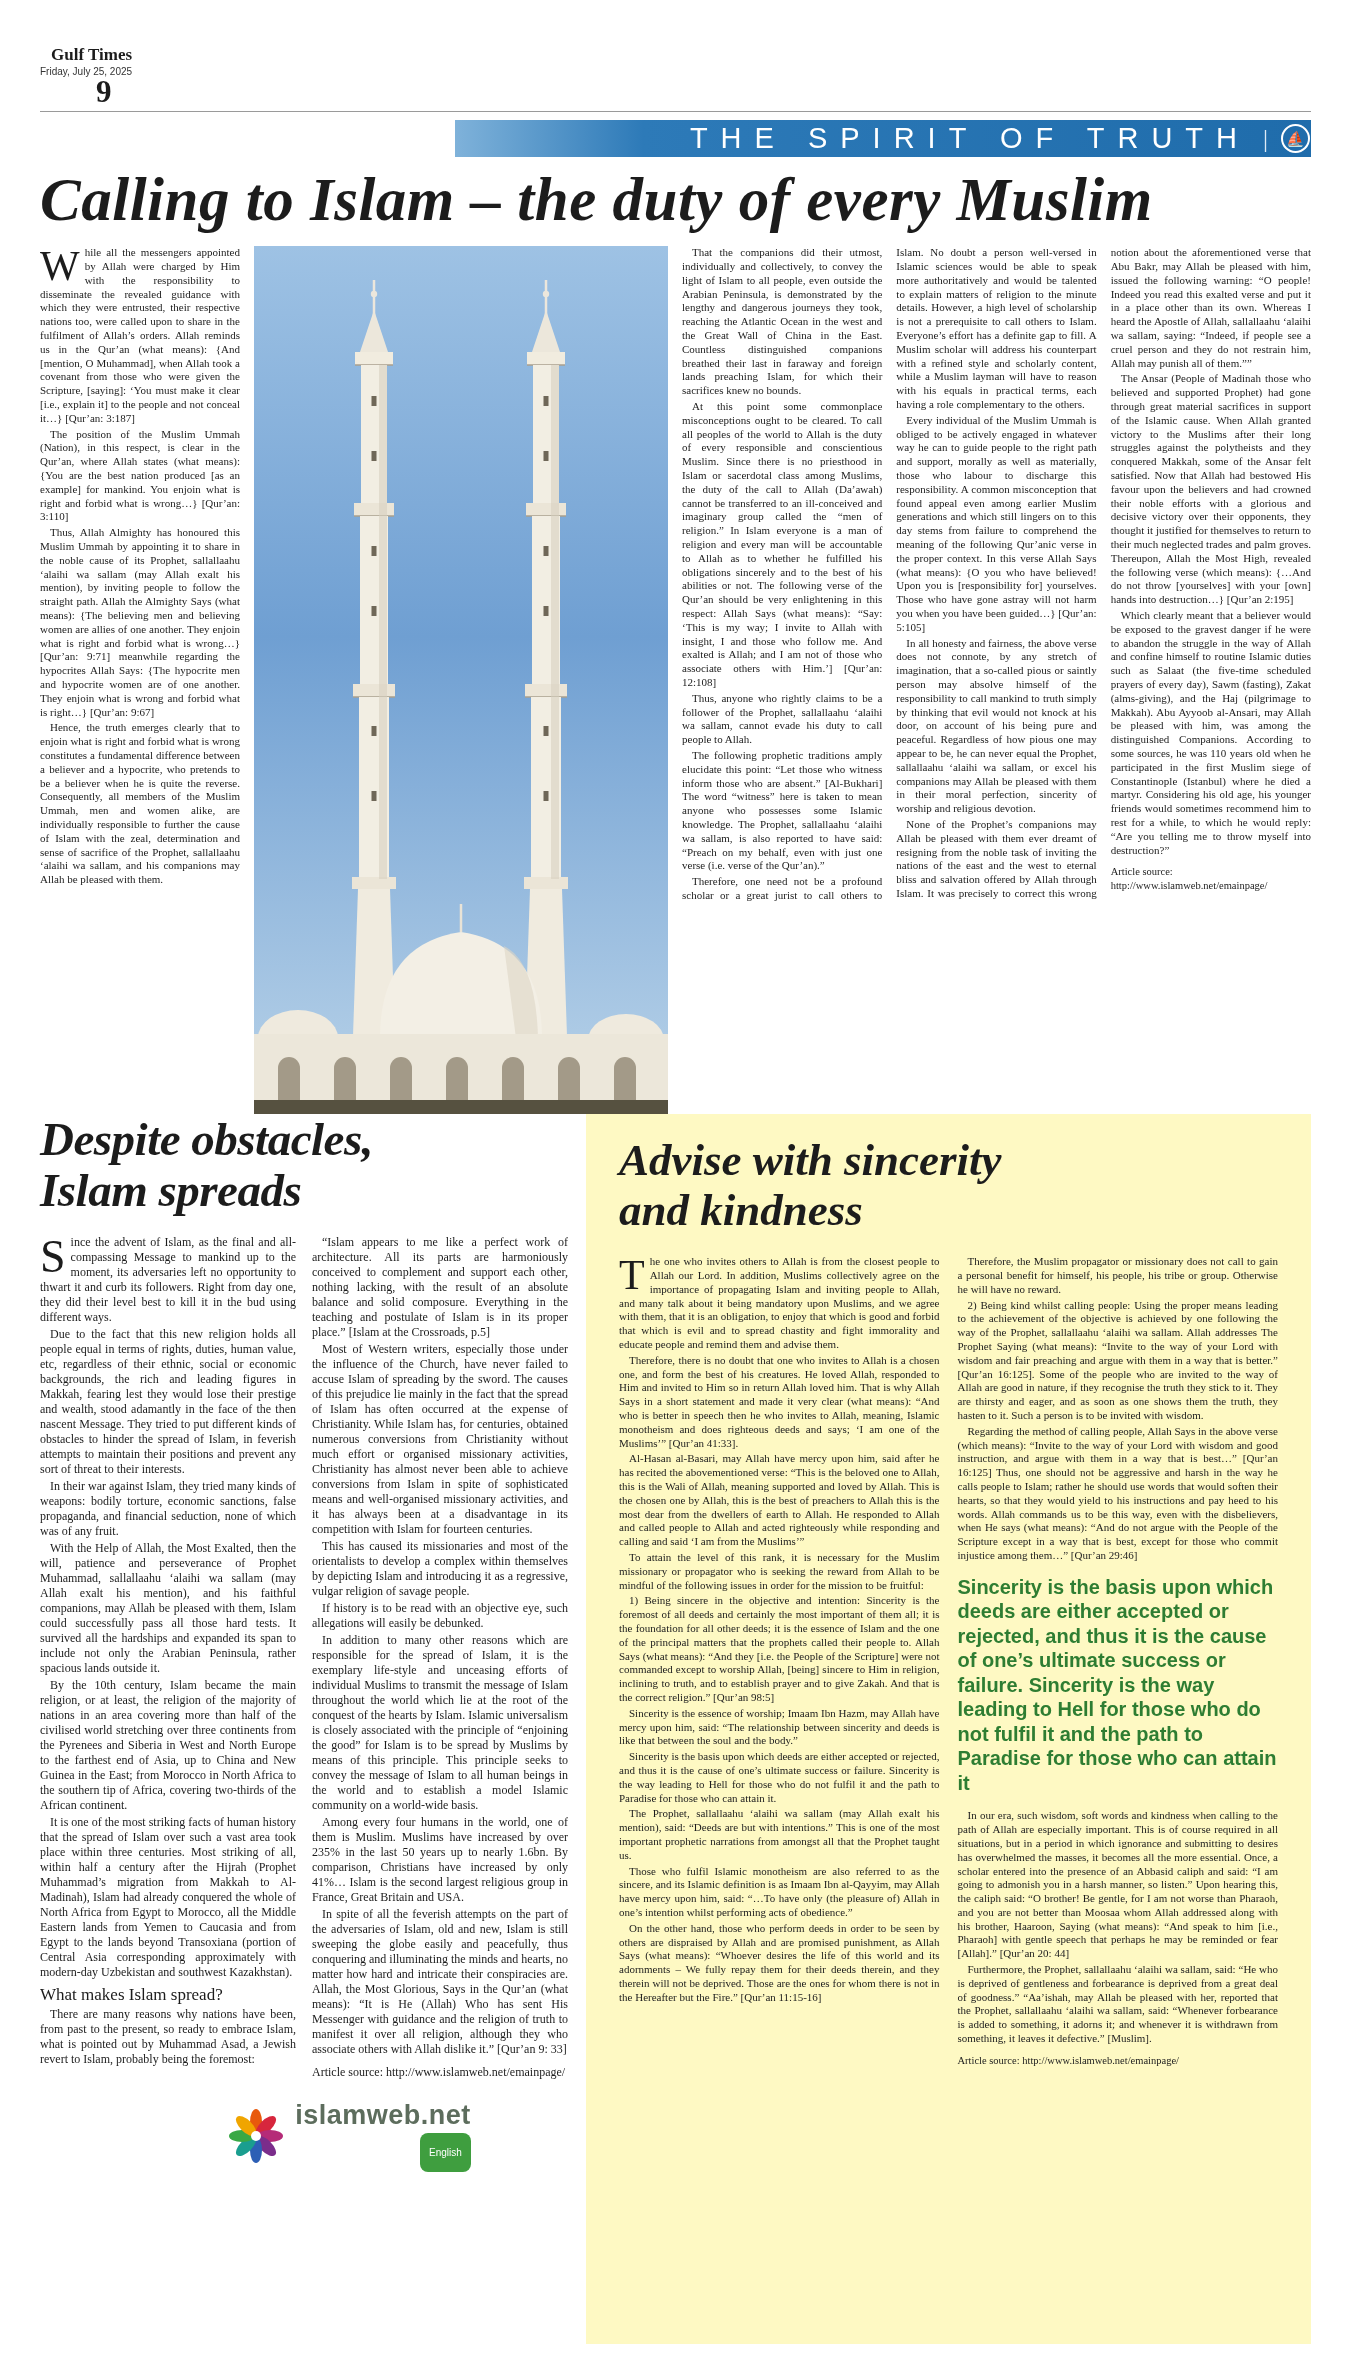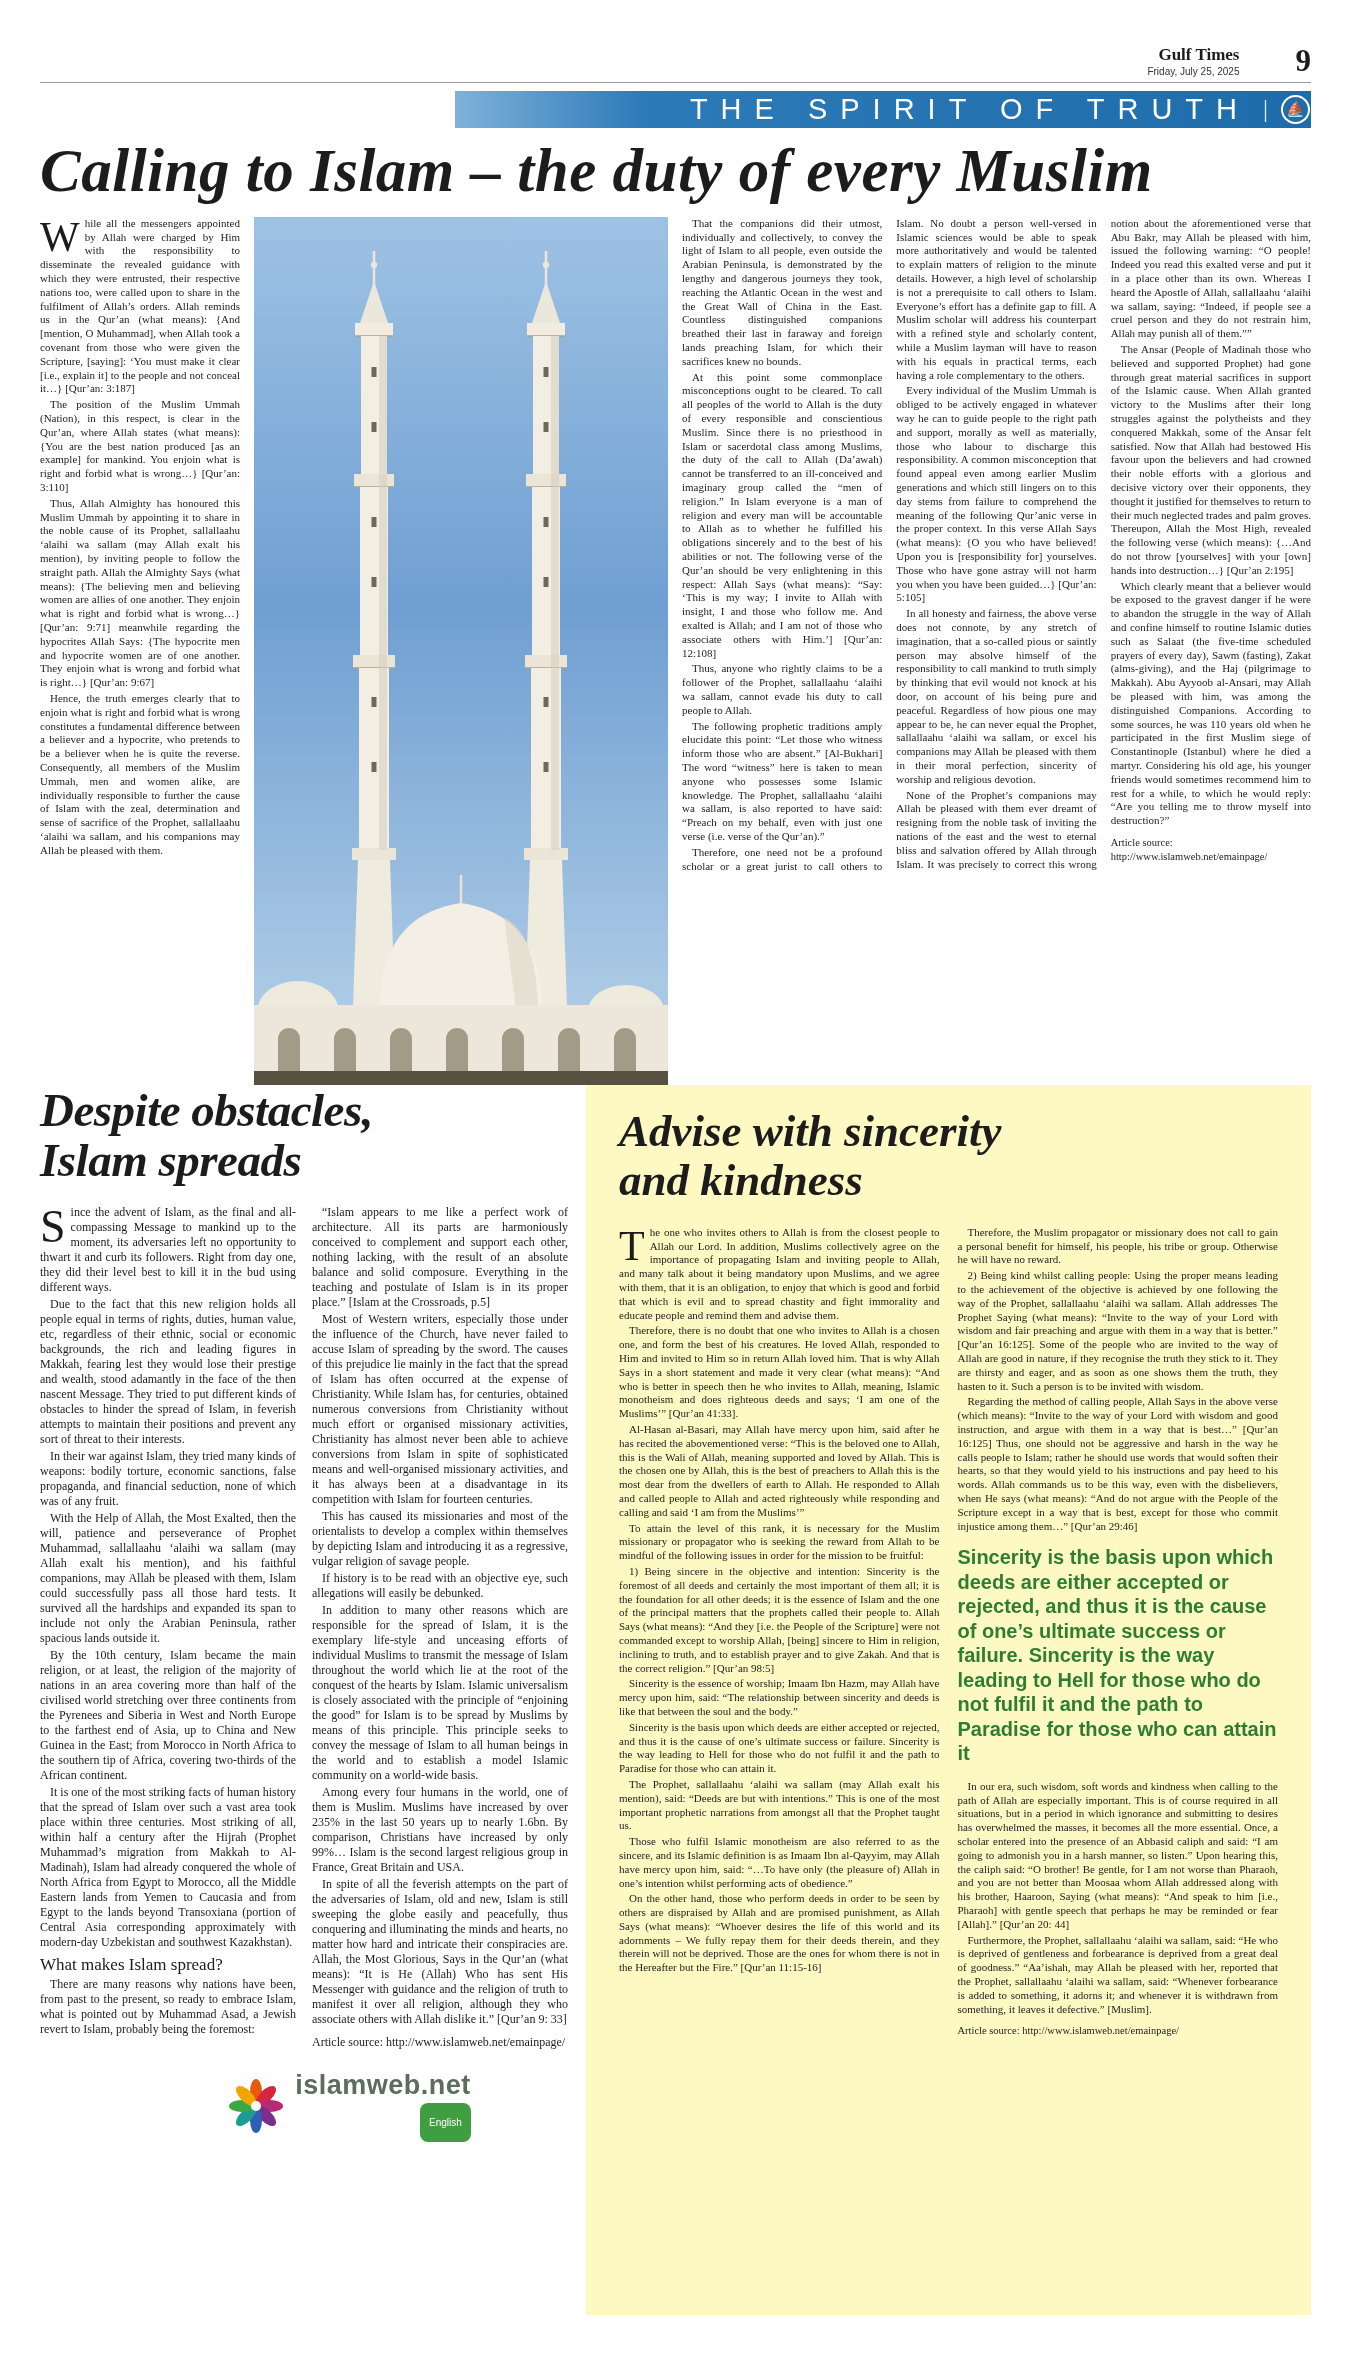--- a/index.html
+++ b/index.html
@@ -5,21 +5,21 @@
   * { margin:0; padding:0; box-sizing:border-box; }
   html { background:#e8e8e8; }
   body {
     width:1351px; height:2365px; margin:0 auto; background:#ffffff;
     font-family:"Liberation Serif", serif; color:#1c1c1c; position:relative; overflow:hidden;
   }
   .page { padding:0 40px; }
 
   
   .header-row { display:flex; justify-content:flex-end; align-items:flex-start;
-    padding:46px 0 5px; border-bottom:1px solid #9a9a9a; }
+    padding:46px 0 5px; border-bottom:1px solid #9a9a9a;flex-direction:column; }
   .masthead-block { text-align:right; }
   .paper-name { font-size:17px; font-weight:bold; line-height:1.05; }
   .paper-date { font-size:10px; font-family:"Liberation Sans",sans-serif; color:#333; margin-top:2px; }
   .page-num { font-size:31px; font-weight:bold; margin-left:56px; line-height:0.95; }
 
   
   .banner-row { display:flex; margin-top:8px; height:37px; }
   .banner-spacer { width:415px; }
   .banner { flex:1; background:linear-gradient(90deg,#7fb2da 0%, #2d7ab8 22%, #1f6cab 100%);
     display:flex; align-items:center; justify-content:flex-end; gap:13px; padding-right:1px; }
@@ -197,21 +197,21 @@
           </div>
         <p class="subhead">What makes Islam spread?</p>
         <div>
 
         <p class="para">There are many reasons why nations have been, from past to the present, so ready to embrace Islam, what is pointed out by Muhammad Asad, a Jewish revert to Islam, probably being the foremost:</p>
             <p class="para">“Islam appears to me like a perfect work of architecture. All its parts are harmoniously conceived to complement and support each other, nothing lacking, with the result of an absolute balance and solid composure. Everything in the teaching and postulate of Islam is in its proper place.” [Islam at the Crossroads, p.5]</p>
             <p class="para">Most of Western writers, especially those under the influence of the Church, have never failed to accuse Islam of spreading by the sword. The causes of this prejudice lie mainly in the fact that the spread of Islam has often occurred at the expense of Christianity. While Islam has, for centuries, obtained numerous conversions from Christianity without much effort or organised missionary activities, Christianity has almost never been able to achieve conversions from Islam in spite of sophisticated means and well-organised missionary activities, and it has always been at a disadvantage in its competition with Islam for fourteen centuries.</p>
             <p class="para">This has caused its missionaries and most of the orientalists to develop a complex within themselves by depicting Islam and introducing it as a regressive, vulgar religion of savage people.</p>
             <p class="para">If history is to be read with an objective eye, such allegations will easily be debunked.</p>
             <p class="para">In addition to many other reasons which are responsible for the spread of Islam, it is the exemplary life-style and unceasing efforts of individual Muslims to transmit the message of Islam throughout the world which lie at the root of the conquest of the hearts by Islam. Islamic universalism is closely associated with the principle of “enjoining the good” for Islam is to be spread by Muslims by means of this principle. This principle seeks to convey the message of Islam to all human beings in the world and to establish a model Islamic community on a world-wide basis.</p>
-            <p class="para">Among every four humans in the world, one of them is Muslim. Muslims have increased by over 235% in the last 50 years up to nearly 1.6bn. By comparison, Christians have increased by only 99%… Islam is the second largest religious group in France, Great Britain and USA.</p>
+            <p class="para">Among every four humans in the world, one of them is Muslim. Muslims have increased by over 235% in the last 50 years up to nearly 1.6bn. By comparison, Christians have increased by only 41%… Islam is the second largest religious group in France, Great Britain and USA.</p>
             <p class="para">In spite of all the feverish attempts on the part of the adversaries of Islam, old and new, Islam is still sweeping the globe easily and peacefully, thus conquering and illuminating the minds and hearts, no matter how hard and intricate their conspiracies are. Allah, the Most Glorious, Says in the Qur’an (what means): “It is He (Allah) Who has sent His Messenger with guidance and the religion of truth to manifest it over all religion, although they who associate others with Allah dislike it.” [Qur’an 9: 33]</p>
           </div>
         <p class="para source-line">Article source: http://www.islamweb.net/emainpage/</p>
       </div>
       <div class="logo-row">
         <div class="logo">
           <svg width="58" height="58" viewBox="0 0 58 58">
             <g transform="translate(29,29)">
               <ellipse transform="rotate(0)" cx="0" cy="-14" rx="6" ry="13" fill="#e8590c"></ellipse>
               <ellipse transform="rotate(45)" cx="0" cy="-14" rx="6" ry="13" fill="#d7263d"></ellipse>

